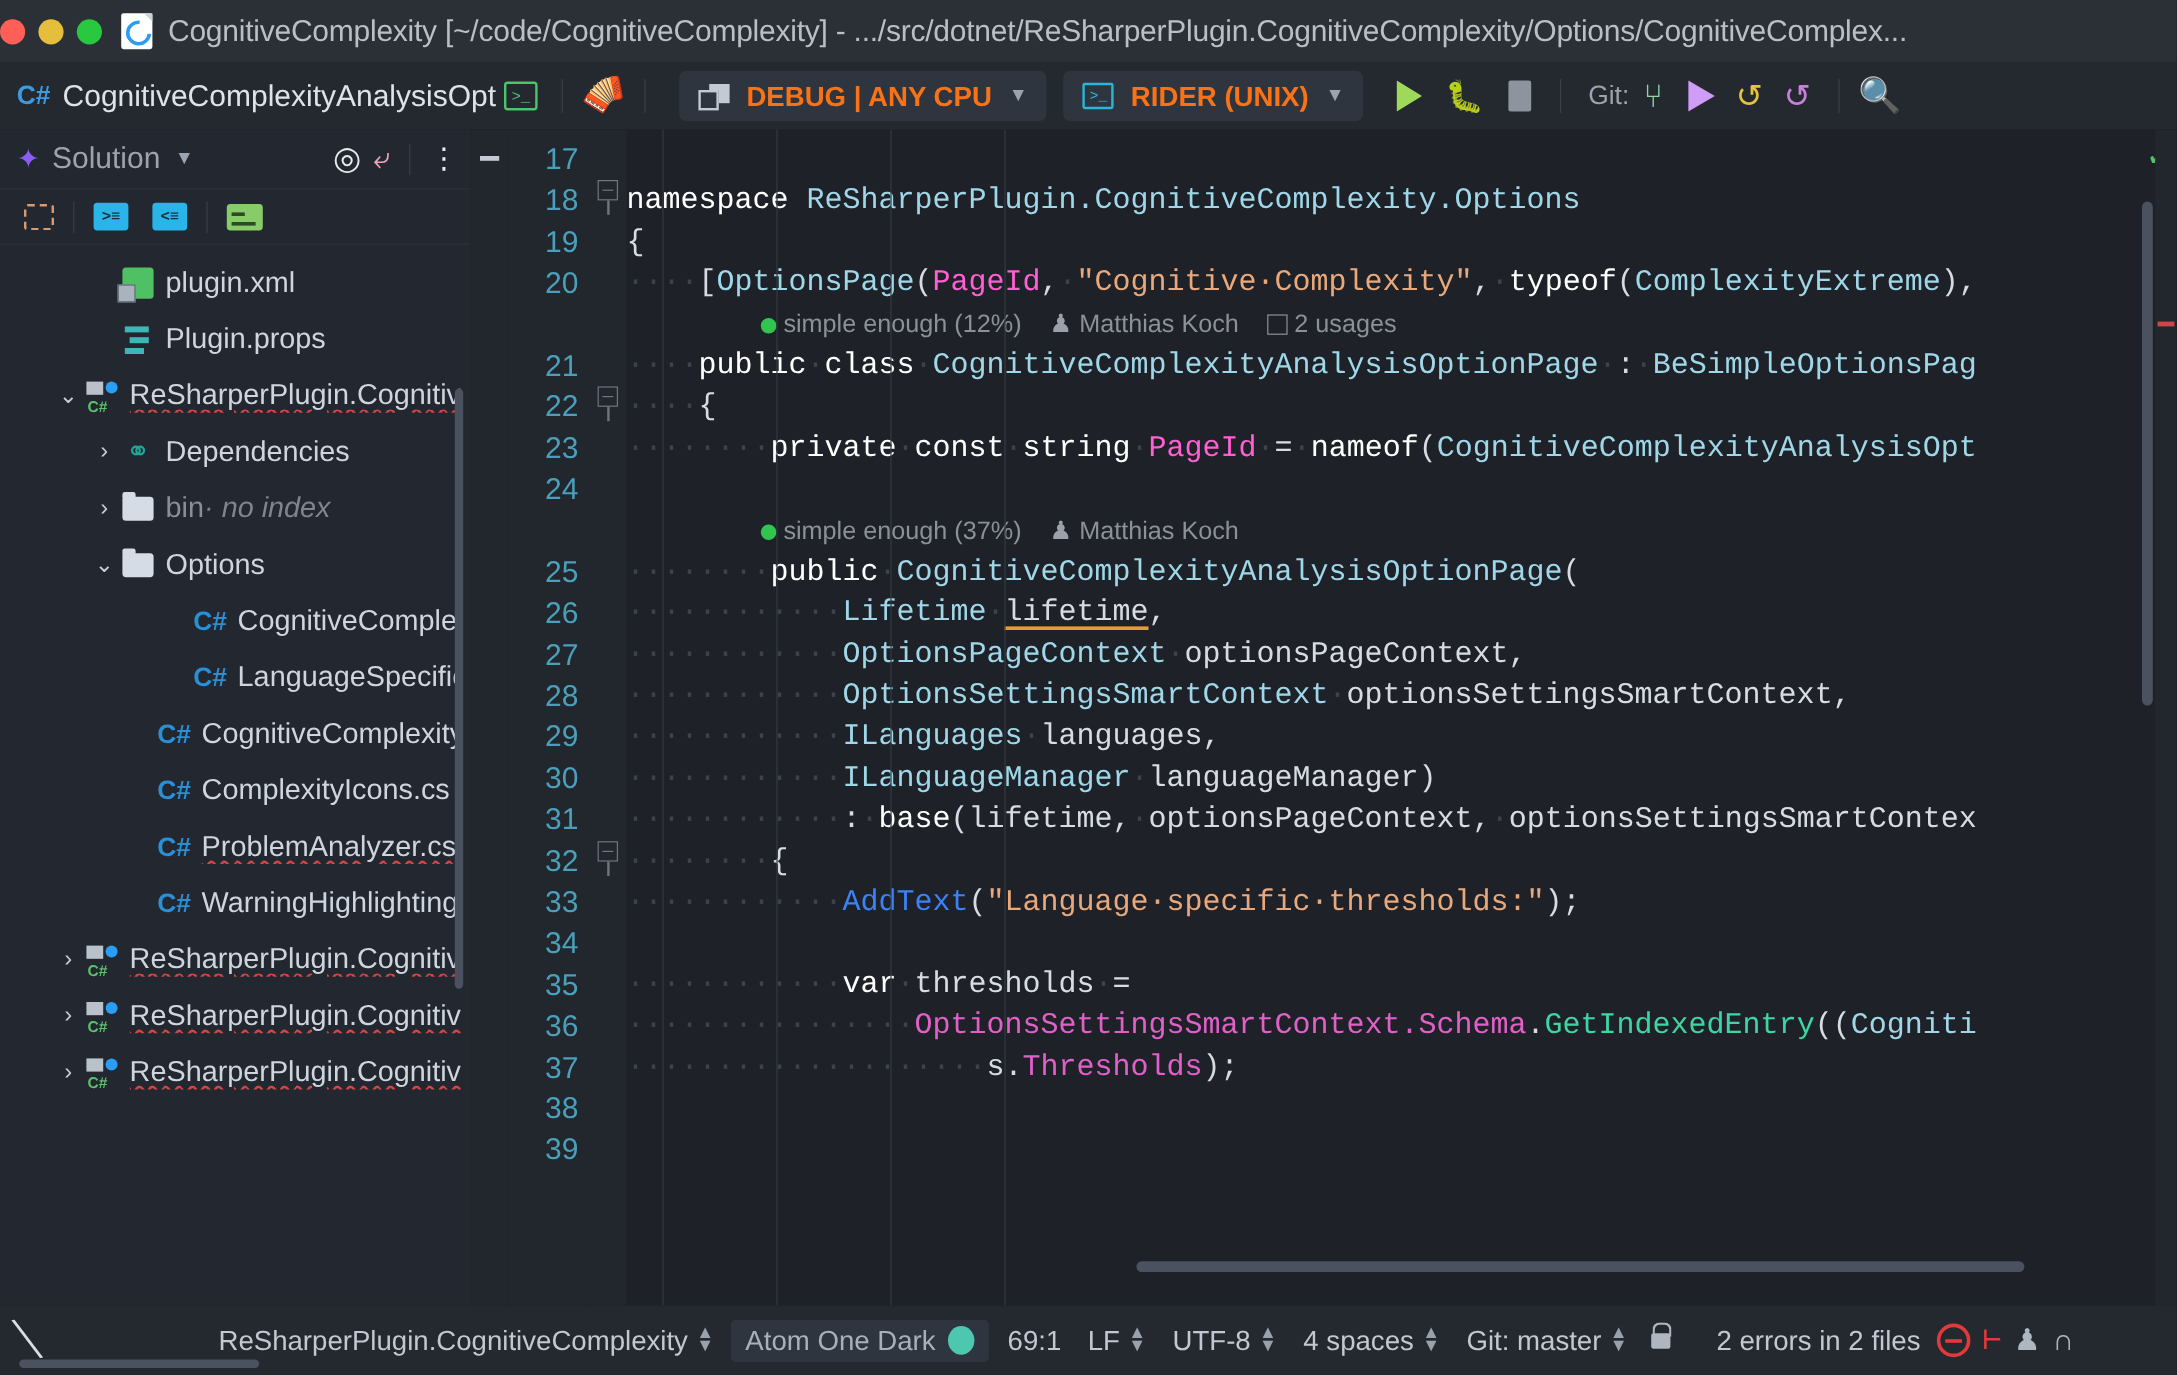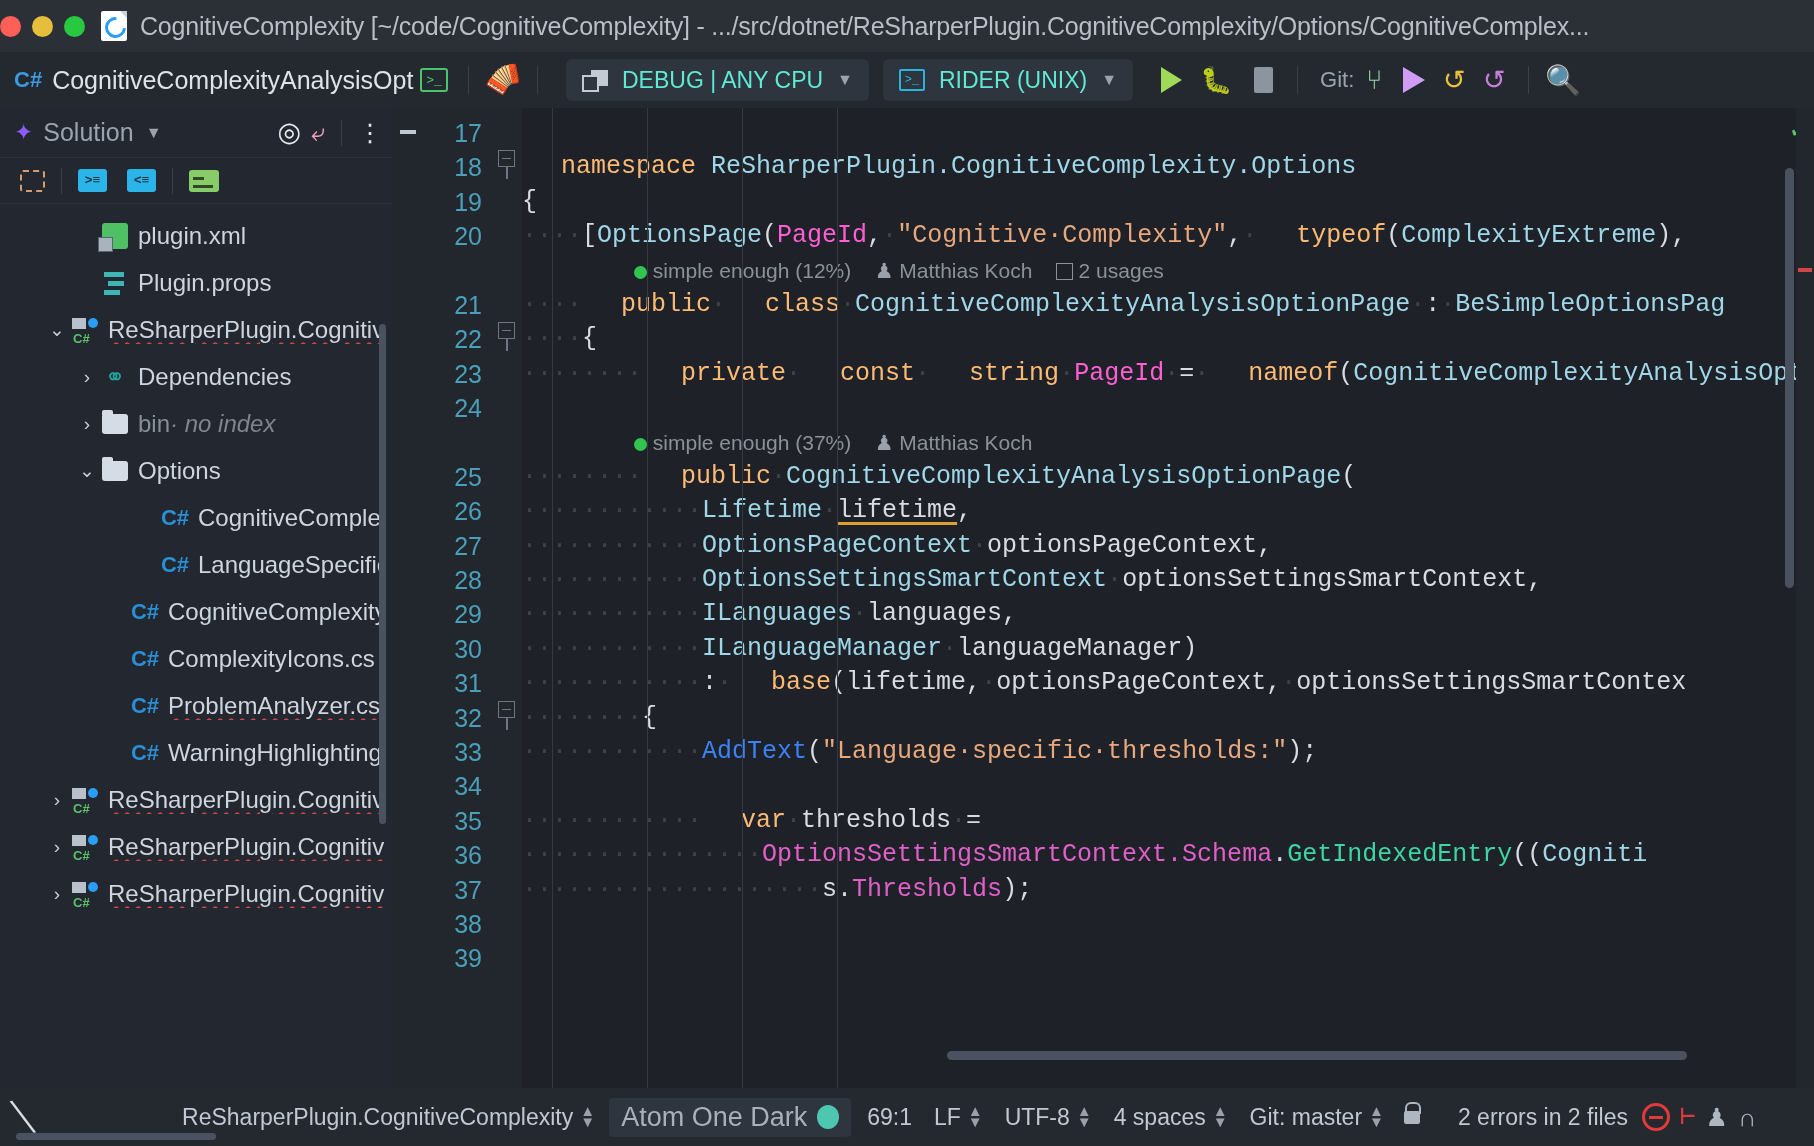--- a/index.html
+++ b/index.html
@@ -53,21 +53,21 @@
     width: 28px; height: 24px; border: 2.5px solid #4bc46b; border-radius: 3px;
     display:flex; align-items:center; justify-content:center; color:#4bc46b;
     font-size: 13px; font-family: "Liberation Mono", monospace; line-height:1;
   }
   .hammer-icon { color: #ff3d8b; font-size: 30px; line-height: 1; transform: rotate(-12deg); }
 
   .combo {
     height: 42px; background: #2f353e; border-radius: 6px; display: flex; align-items: center;
     gap: 14px; padding: 0 16px; margin-left: 14px;
   }
-  .combo-label { color: #5eead4; font-size: 23px; white-space: nowrap; }
+  .combo-label { color: #f97316; font-size: 23px; white-space: nowrap; font-weight: bold; }
   .chev { color: #9aa3ae; font-size: 16px; }
   .combo-run-ico {
     width: 26px; height: 22px; border: 2.5px solid #29b6d8; border-radius: 2px;
     color: #29b6d8; font-size: 12px; display:flex; align-items:center; justify-content:center;
     font-family: "Liberation Mono", monospace;
   }
   .cfg-ico { width: 26px; height: 24px; position: relative; }
   .cfg-ico::before {
     content:""; position:absolute; right:0; top:2px; width: 17px; height: 16px;
     background: #c3cad3;
@@ -159,21 +159,21 @@
   .fold-mark::after { content:""; position:absolute; left:3px; top:6.5px; width:9px; height:1.5px; background:#6e7681; }
   .fold-tail { position:absolute; left:14px; width:1.5px; background:#6e7681; }
 
   .code {
     flex:1; position:relative; overflow:hidden; padding-top: 8px;
     font-family: "Liberation Mono", monospace; font-size: 25px; white-space: pre;
   }
   .cl { height: 34.4px; line-height: 34.4px; color:#d7dce3; }
   .cl.hint { color:#8b9199; font-size: 21px; font-family:"Liberation Sans", sans-serif; }
   .dots { color:#3d434b; }
-  .kw { color:#fdba74;margin-left:39px; }
+  .kw { color:#ffffff; }
   .type { color:#9fd7e8; }
   .str { color:#e8a87c; }
   .magenta { color:#ff5fd2; }
   .pink { color:#e060c8;margin-top:46px; }
   .meth { color:#3b82f6; }
   .greenm { color:#3dd6a3; }
   .plain { color:#d7dce3; }
   .und-orange { text-decoration: underline; text-decoration-color:#e0a030; text-decoration-thickness:2.5px; text-underline-offset: 5px; }
   .cl-dot { display:inline-block; width:13px;height:13px;border-radius:50%;background:#31c44e; vertical-align: baseline; position:relative; top:1px; }
   .cl-person { color:#9aa1aa; }
@@ -189,21 +189,21 @@
 
   
   .statusbar {
     height: 58px; background: #242930; display:flex; align-items:center; flex:none;
     padding: 0 12px 0 14px; gap: 0;
   }
   .sbitem { display:flex; align-items:center; gap:7px; color:#c1c8d1; font-size: 23px; white-space:nowrap; }
   .sb-gap { width: 28px; }
   .updown { color:#99a1ab; font-size: 15px; display:flex; flex-direction:column; line-height:0.72; }
   .strike-ico { color:#d8dee6; font-size: 30px; line-height:1; transform: rotate(-10deg); }
-  .theme-chip { background:#2f353e; border-radius:4px; padding: 4px 12px; display:flex; align-items:center; gap:10px; color:#a8b0ba; font-size:27px; }
+  .theme-chip { background:#2f353e; border-radius:4px; padding: 4px 12px; display:flex; align-items:center; gap:10px; color:#a8b0ba; font-size:23px; }
   .theme-dot { width:22px;height:24px; border-radius:50%; background:#4dc7b0; }
   .lock-ico { width:16px; height:13px; background:#aeb6c0; border-radius:2px; position:relative; }
   .lock-ico::before { content:""; position:absolute; left:1px; top:-9px; width:12px;height:10px; border:2.5px solid #aeb6c0; border-bottom:none; border-radius:6px 6px 0 0; }
   .err-circle { width:28px;height:28px; border:3px solid #e03a3a; border-radius:50%; position:relative; }
   .err-circle::after { content:""; position:absolute; left:4px; top:9.5px; width:14px;height:3px;background:#e03a3a; }
   .plugin-ico { color:#e03a3a; font-size:26px; line-height:1; font-family:"Liberation Mono", monospace; }
   .tray-ico { color:#aeb6c0; font-size:25px; line-height:1; }
 </style>
 </head>
 <body>

